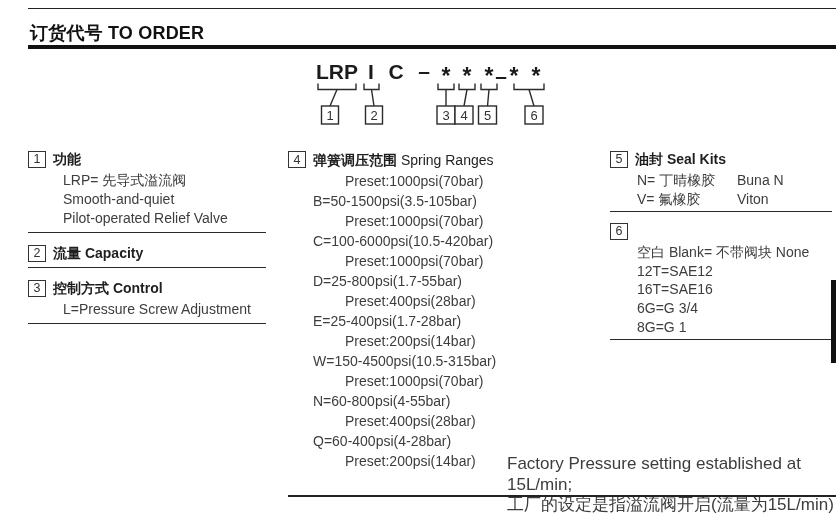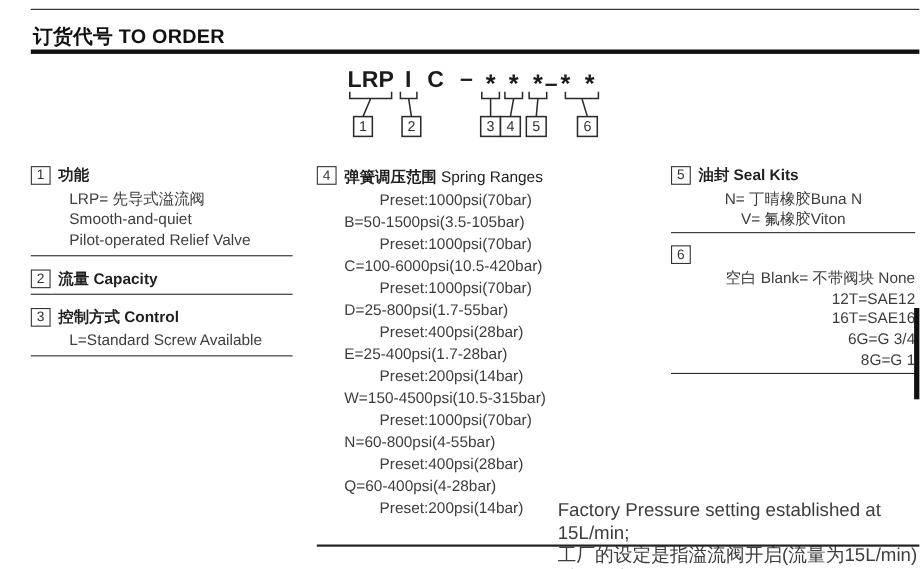--- a/index.html
+++ b/index.html
@@ -36,21 +36,21 @@
     width:18px;height:17px;border:1.5px solid #333;flex:none;
     display:flex;align-items:center;justify-content:center;
     font-size:12.5px;color:#333;background:#fff;
   }
   .sec-title{color:var(--heading);}
   .b{font-weight:bold;}
   .sec-body{margin-left:35px;}
   .col-mid .sec-body{margin-left:25px;}
   .col-right .sec-body{margin-left:27px;}
   .spring-line.preset{padding-left:32px;}
-  .col-right .sec-body{line-height:18.6px;text-align:right;}
+  .col-right .sec-body{line-height:18.6px;}
 
   .hrule{border:none;border-top:1.5px solid #2a2a2a;margin:4px 0 11px 0;}
   .col-right .hrule{margin:3px 0 10px 0;}
 
   .seal-row{display:flex;}
   .seal-label{display:inline-block;width:100px;flex:none;}
 
   .notes{margin-top:16px;margin-left:20px;line-height:19.5px;}
 
   .factory-note{
@@ -127,21 +127,21 @@
     </div>
     <hr class="hrule">
 
     <div class="numrow">
       <span class="numbox">3</span>
       <span class="sec-title b">
         <span>控制方式</span>&nbsp;<span>Control</span>
       </span>
     </div>
     <div class="sec-body">
-      <div>L=Standard Screw Available</div>
+      <div>L=Pressure Screw Adjustment</div>
     </div>
     <hr class="hrule">
   </div>
 
   <div class="col col-mid">
     <div class="numrow">
       <span class="numbox">4</span>
       <span class="sec-title">
         <span class="b">弹簧调压范围</span> <span>Spring Ranges</span>
       </span>

